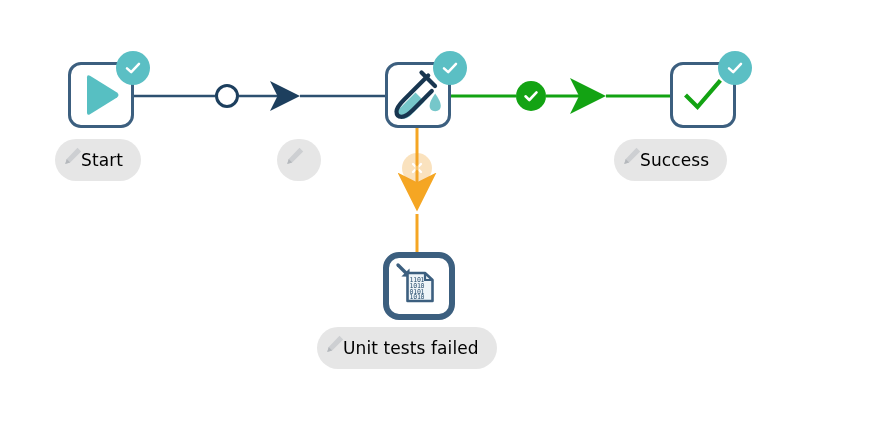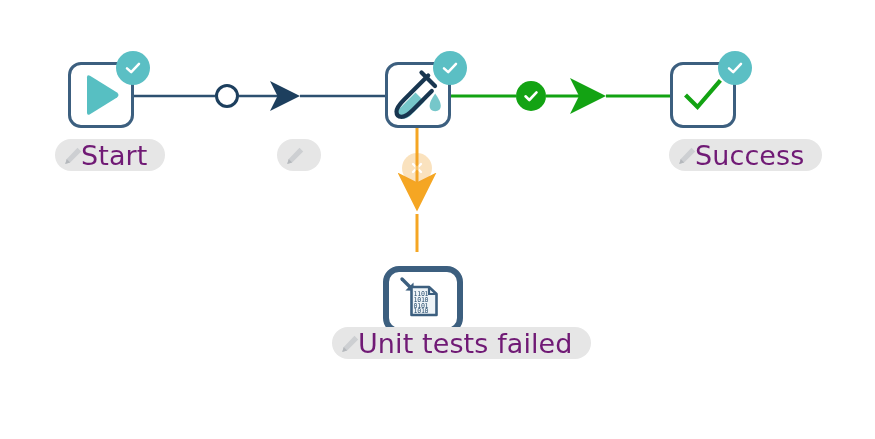--- a/index.html
+++ b/index.html
@@ -49,29 +49,29 @@
     background: #5bbfc4;
     display: flex;
     align-items: center;
     justify-content: center;
   }
 
   
   .node-label {
     position: absolute;
     box-sizing: border-box;
-    height: 32px;
+    height: 42px;
     background: #e6e6e6;
     border-radius: 21px;
     display: flex;
     align-items: center;
     padding: 0 18px 0 26px;
     white-space: nowrap;
-    color: #701a75;
-    font-size: 27px;
+    color: #000000;
+    font-size: 17px;
     letter-spacing: 0.1px;
   }
   .label-pencil {
     position: absolute;
     left: 8px;
     top: 7px;
     width: 20px;
     height: 20px;
     opacity: 0.55;
   }
@@ -209,48 +209,48 @@
   <div class="node thin" style="left:670px; top:62px; width:66px; height:66px;">
     <svg width="50" height="50" viewBox="0 0 50 50">
       <path d="M9 26.5 L19.5 37 L41 12" stroke="#13a313" stroke-width="4.2" fill="none" stroke-linecap="square" stroke-linejoin="miter"></path>
     </svg>
   </div>
   <div class="badge" style="left:718px; top:51px;">
     <svg width="22" height="22" viewBox="0 0 22 22">
       <path d="M5 11.3 L9.2 15.2 L17 6.8" stroke="#ffffff" stroke-width="2.5" fill="none" stroke-linecap="round" stroke-linejoin="round"></path>
     </svg>
   </div>
-  <div class="node-label" style="left:669px; top:139px;">
+  <div class="node-label" style="left:614px; top:139px;">
     <svg class="label-pencil" viewBox="0 0 20 20">
       <path d="M14.5 1.8 L18.2 5.5 L7.2 16.5 L2.2 18 L3.7 13 Z" fill="#b9bdc2"></path>
       <path d="M2.2 18 L3.7 13 L7.2 16.5 Z" fill="#8e949b"></path>
     </svg>
     <span>Success</span>
   </div>
 
-  <div class="node thick" style="left:383px; top:252px; width:80px; height:68px;margin-top:14px;">
+  <div class="node thick" style="left:383px; top:252px; width:72px; height:68px;">
     <svg width="50" height="50" viewBox="0 0 50 50">
 
       <g stroke="#3c5f7f" stroke-width="3.4" fill="none" stroke-linecap="round">
         <path d="M4 4 L14.5 14.5"></path>
       </g>
       <path d="M15.5 7.5 L15.8 15.8 L7.4 15.4 Z" fill="#3c5f7f"></path>
 
       <path d="M13.5 12 L31 12 L38.5 19 L38.5 40 L13.5 40 Z" fill="#eef4f8" stroke="#3c5f7f" stroke-width="2.6" stroke-linejoin="round"></path>
       <path d="M31 12 L31 19 L38.5 19" fill="none" stroke="#3c5f7f" stroke-width="2.2"></path>
 
       <g fill="#2b5070" font-family="DejaVu Sans Mono, monospace" font-size="6.6" letter-spacing="-0.3">
         <text x="15.6" y="20.6">1101</text>
         <text x="15.6" y="26.6">1010</text>
         <text x="15.6" y="32.6">0101</text>
         <text x="15.6" y="38.4">1010</text>
       </g>
     </svg>
   </div>
-  <div class="node-label" style="left:332px; top:327px;">
+  <div class="node-label" style="left:317px; top:327px;">
     <svg class="label-pencil" viewBox="0 0 20 20">
       <path d="M14.5 1.8 L18.2 5.5 L7.2 16.5 L2.2 18 L3.7 13 Z" fill="#b9bdc2"></path>
       <path d="M2.2 18 L3.7 13 L7.2 16.5 Z" fill="#8e949b"></path>
     </svg>
     <span>Unit tests failed</span>
   </div>
 
 </div>
 
 </body></html>

